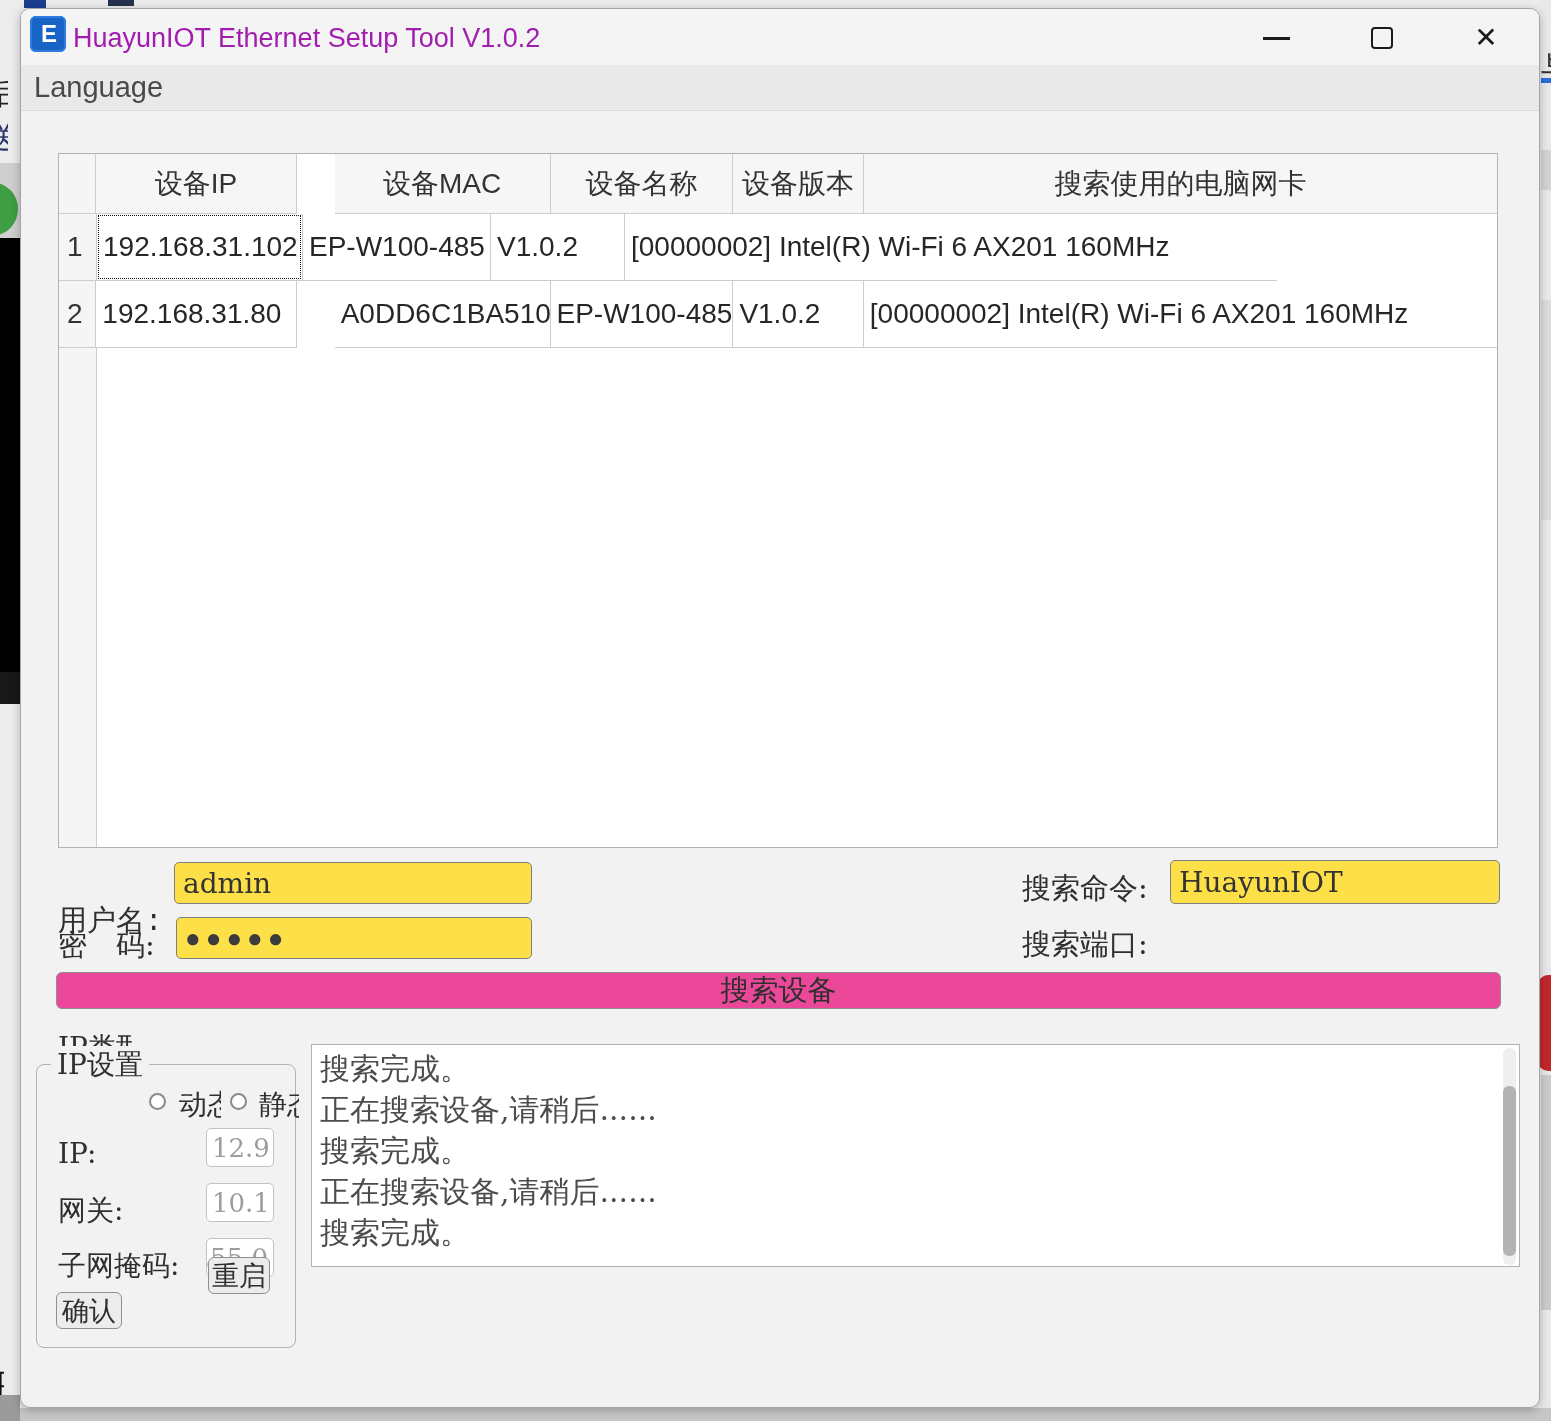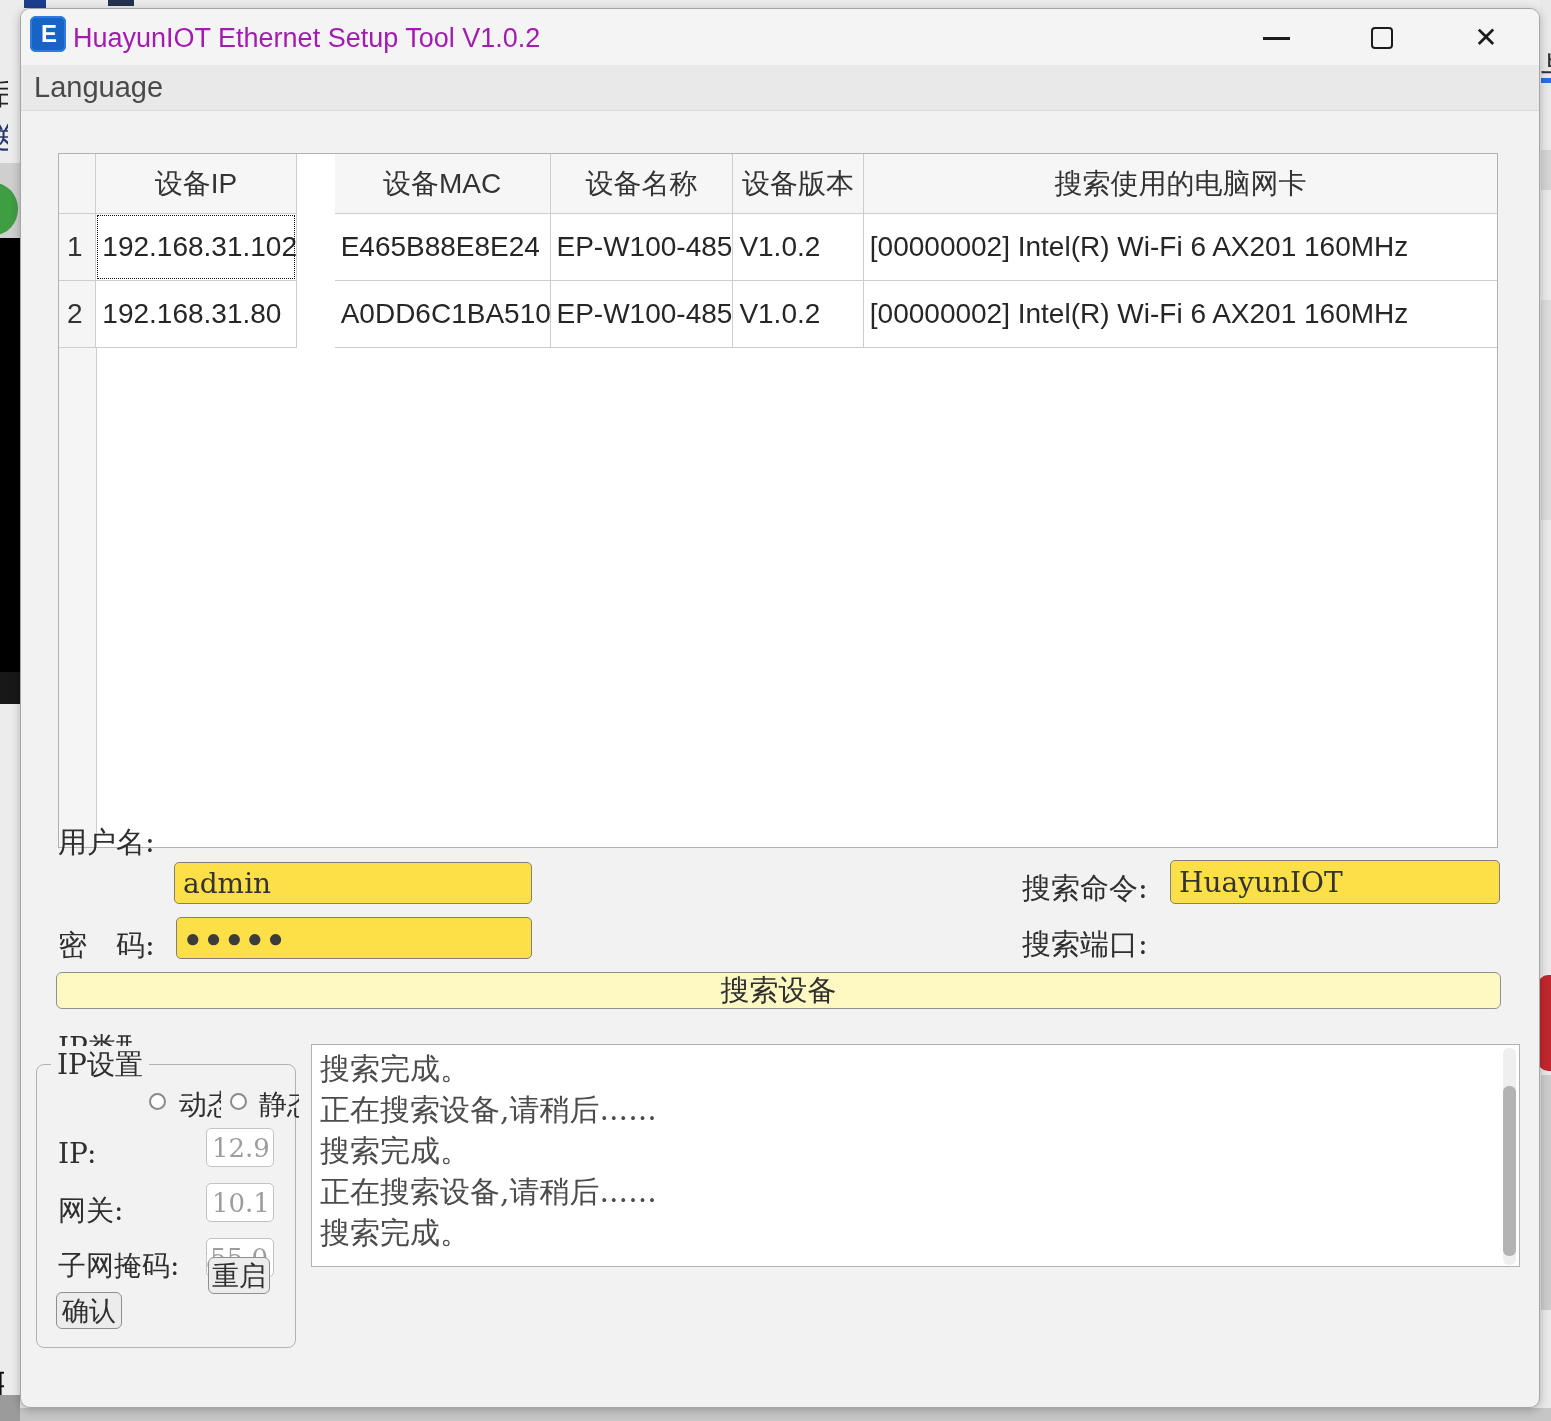--- a/index.html
+++ b/index.html
@@ -77,21 +77,21 @@
     font-size:29px; color:#2f2f2f; white-space:nowrap;
   }
   .textbox {
     position:absolute; background:#fde047; border:1px solid #7f7f7f; border-radius:5px;
     font-family:"DejaVu Serif","Liberation Serif",serif; font-size:28px; color:#333;
     display:flex; align-items:center; padding:0 8px; overflow:hidden; white-space:nowrap;
   }
   .pw-dots { font-size:26px; letter-spacing:5px; color:#3c3c3c; font-family:"Liberation Sans",sans-serif; }
   .search-btn {
     position:absolute; left:35px; top:963px; width:1445px; height:37px;
-    background:#fef9c3; border:1px solid #8f8f8f; border-radius:6px;
+    background:#ec4899; border:1px solid #8f8f8f; border-radius:6px;
     display:flex; align-items:center; justify-content:center;
     font-family:"DejaVu Serif","Liberation Serif",serif; font-size:29px; color:#2f2f2f;
   }
 
   
   .groupbox {
     position:absolute; left:15px; top:1055px; width:260px; height:284px;
     border:1px solid #b2b2b2; border-radius:8px;
   }
   .group-title {
@@ -177,36 +177,35 @@
       <div class="tcell tgut c0" style="height:60px;"></div>
       <div class="tcell c1" style="height:60px;">设备IP</div>
       <div class="tcell c2" style="height:60px;">设备MAC</div>
       <div class="tcell c3" style="height:60px;">设备名称</div>
       <div class="tcell c4" style="height:60px;">设备版本</div>
       <div class="tcell c5" style="height:60px;">搜索使用的电脑网卡</div>
     </div>
     <div class="trow" style="top:60px; height:67px;">
       <div class="tcell tgut c0" style="height:67px;">1</div>
       <div class="tcell c1 focus-cell" style="height:67px;">192.168.31.102</div>
-      <div class="tcell c2" style="height:67px;">E465B88E8E24</div>
       <div class="tcell c3" style="height:67px;">EP-W100-485</div>
       <div class="tcell c4" style="height:67px;">V1.0.2</div>
       <div class="tcell c5" style="height:67px;">[00000002] Intel(R) Wi-Fi 6 AX201 160MHz</div>
     </div>
     <div class="trow" style="top:127px; height:67px;">
       <div class="tcell tgut c0" style="height:67px;">2</div>
       <div class="tcell c1" style="height:67px;">192.168.31.80</div>
       <div class="tcell c2" style="height:67px;">A0DD6C1BA510</div>
       <div class="tcell c3" style="height:67px;">EP-W100-485</div>
       <div class="tcell c4" style="height:67px;">V1.0.2</div>
       <div class="tcell c5" style="height:67px;">[00000002] Intel(R) Wi-Fi 6 AX201 160MHz</div>
     </div>
   </div>
 
-  <div class="slabel" style="left:37px; top:814px;">用户名:</div>
+  <div class="slabel" style="left:37px; top:892px;font-family:Liberation Mono, monospace;">用户名:</div>
   <div class="textbox" style="left:153px; top:853px; width:358px; height:42px;">admin</div>
 
   <div class="slabel" style="left:37px; top:917px;">密　码:</div>
   <div class="textbox" style="left:155px; top:908px; width:356px; height:42px;">
     <span class="pw-dots">●●●●●</span>
   </div>
 
   <div class="slabel" style="left:1001px; top:860px;">搜索命令:</div>
   <div class="textbox" style="left:1149px; top:851px; width:330px; height:44px;">HuayunIOT</div>
 

